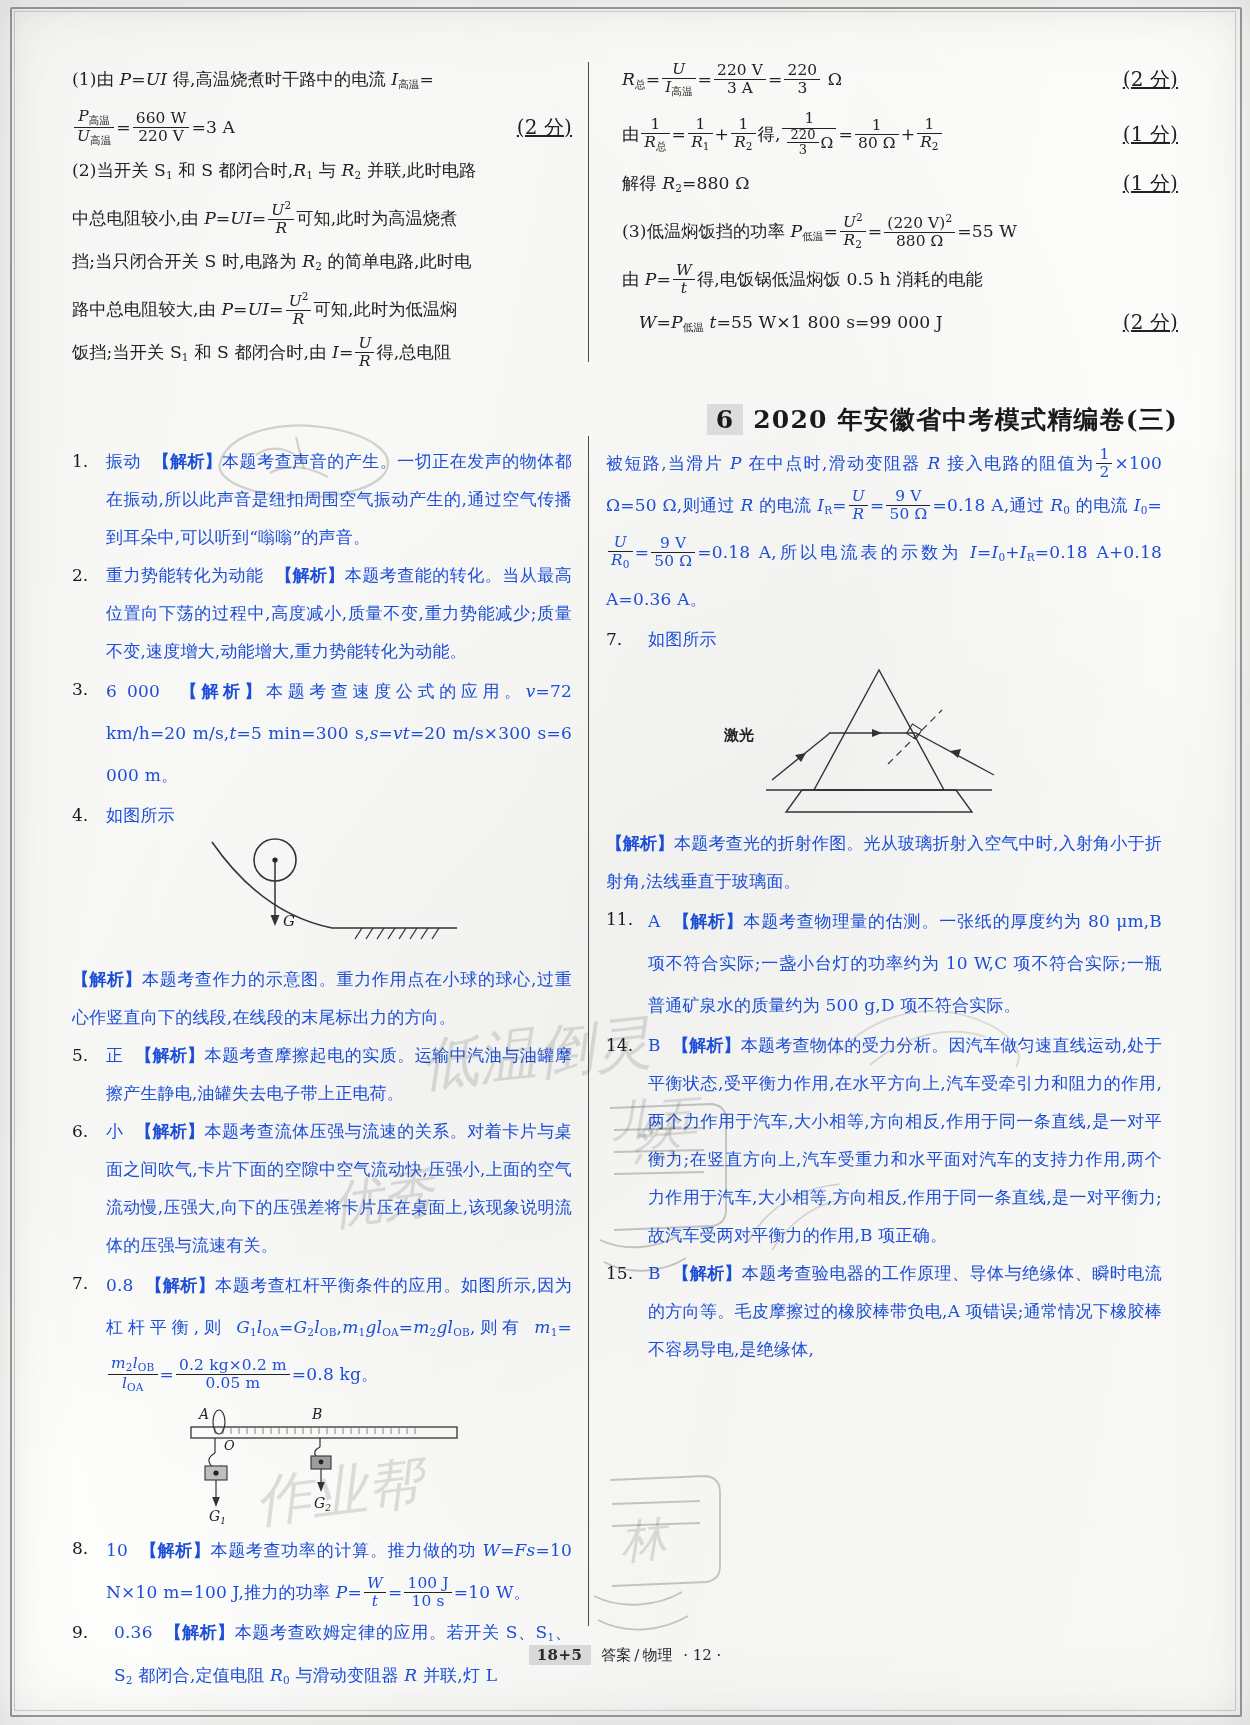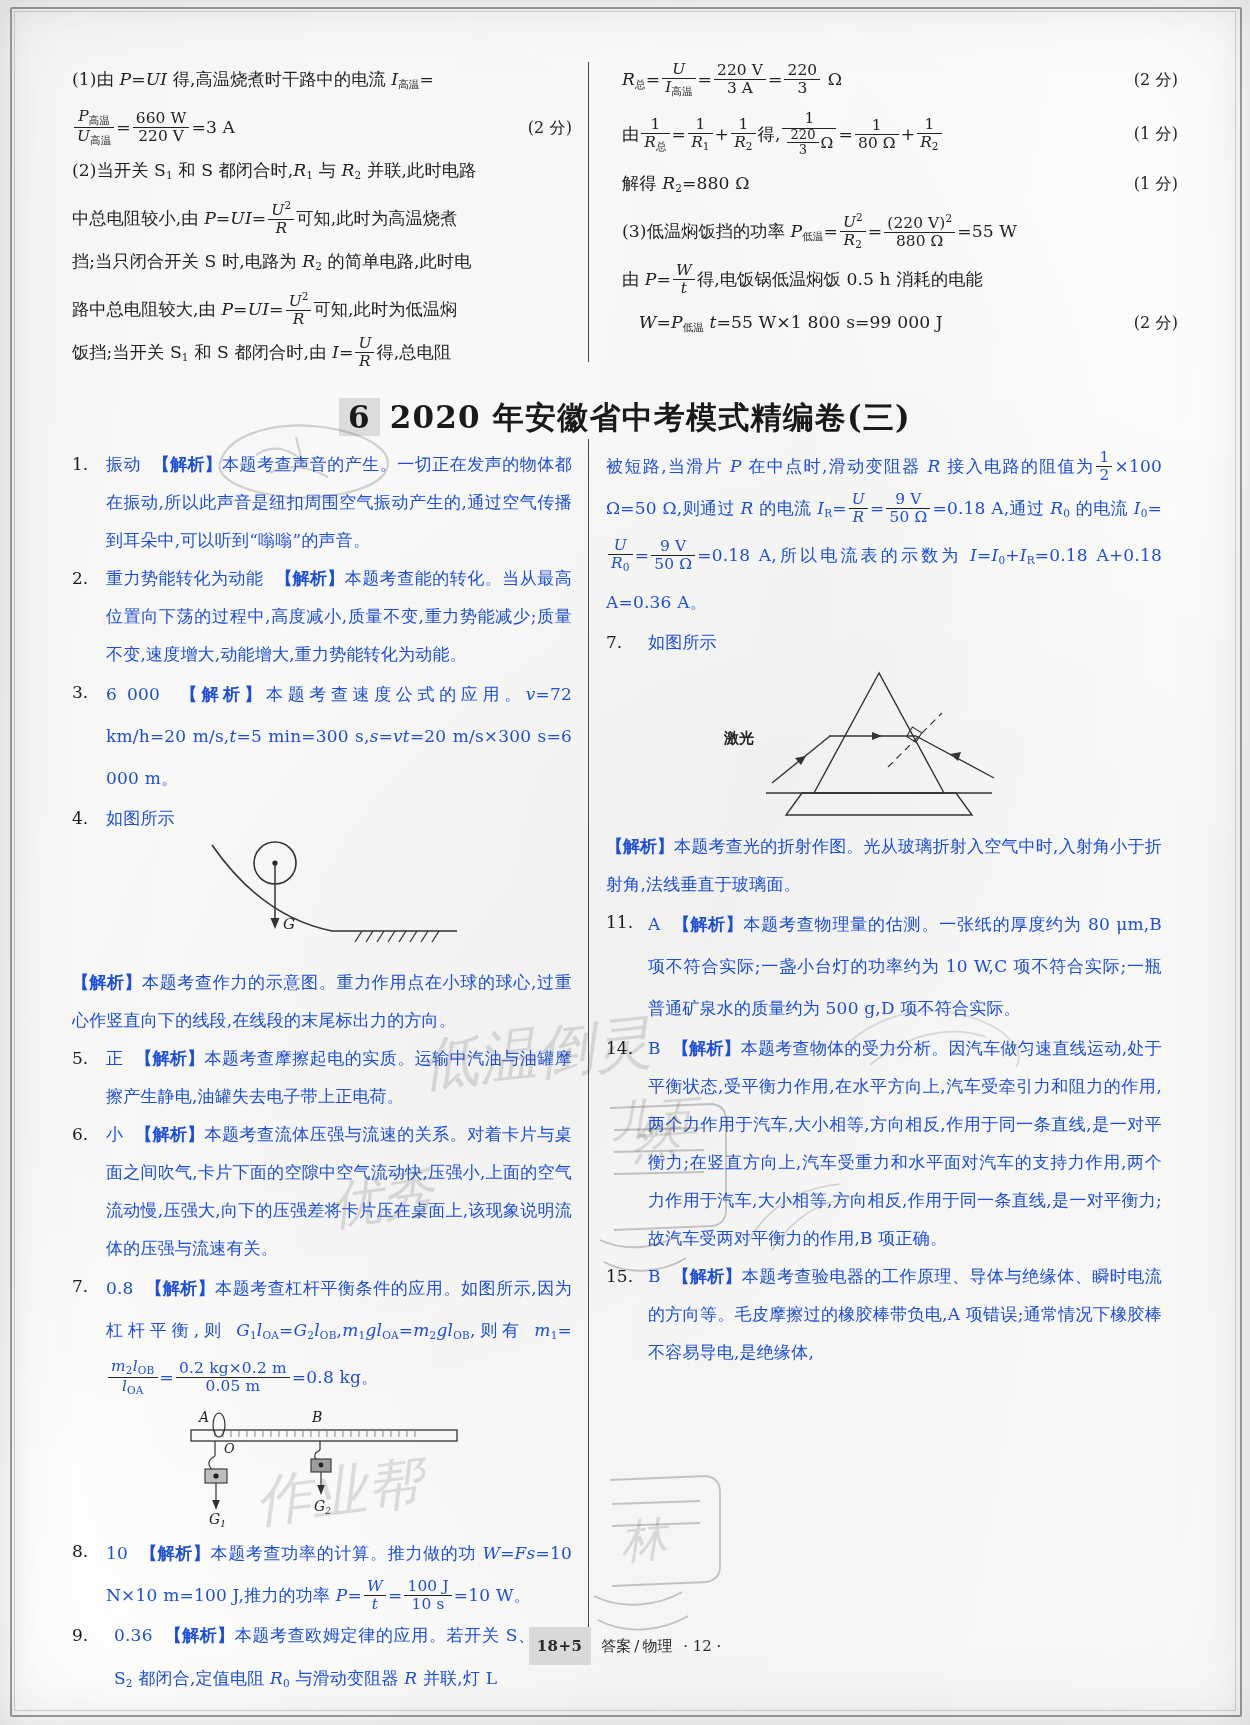--- a/index.html
+++ b/index.html
@@ -66,42 +66,42 @@
   .ln{
     font-size:17.2px;
     line-height:43px;
     letter-spacing:.1px;
     white-space:nowrap;
     color:#222;
   }
   .it{font-style:italic;font-family:"DejaVu Serif","Liberation Serif",serif;}
   .sub{font-size:10.5px;vertical-align:-3px;}
   .sup{font-size:10.5px;vertical-align:6px;}
-  .score{float:right;font-size:16px;}
+  .score{float:right;font-size:20px;text-decoration:underline;}
 
   
   .frac{
     display:inline-block;
     vertical-align:middle;
     text-align:center;
     margin:0 2px;
     line-height:1.12;
     font-size:15.4px;
     position:relative;
     top:-1px;
   }
   .frac .num{display:block;padding:0 3px;border-bottom:1.2px solid #222;}
   .frac .den{display:block;padding:0 3px;}
   .frac.sm{font-size:13px;}
 
   
   .sec-title{
-    margin:18px 0 6px 0;
-    text-align:center;
-    font-size:31px;
+    margin:24px 0 6px 0;
+    text-align:right;
+    font-size:25px;
     font-weight:bold;
     letter-spacing:1.2px;
     font-family:"DejaVu Serif","Liberation Serif",serif;
   }
   .sec-title .num{
     display:inline-block;
     background:#dcdcdc;
     padding:1px 9px 1px 9px;
     margin-right:10px;
     border-radius:1px;
@@ -159,21 +159,21 @@
     left:0;right:0;
     bottom:60px;
     text-align:center;
     font-size:15px;
     color:#2a2a2a;
     font-family:"DejaVu Serif","Liberation Serif",serif;
   }
   .footer .box{
     display:inline-block;
     background:#d9d9d9;
-    padding:10px 8px;
+    padding:1px 8px;
     font-weight:bold;
     letter-spacing:.5px;
   }
   .footer .sep{margin:0 3px;}
 
   
   .wm{
     position:absolute;
     pointer-events:none;
     color:rgba(60,60,60,0.16);

